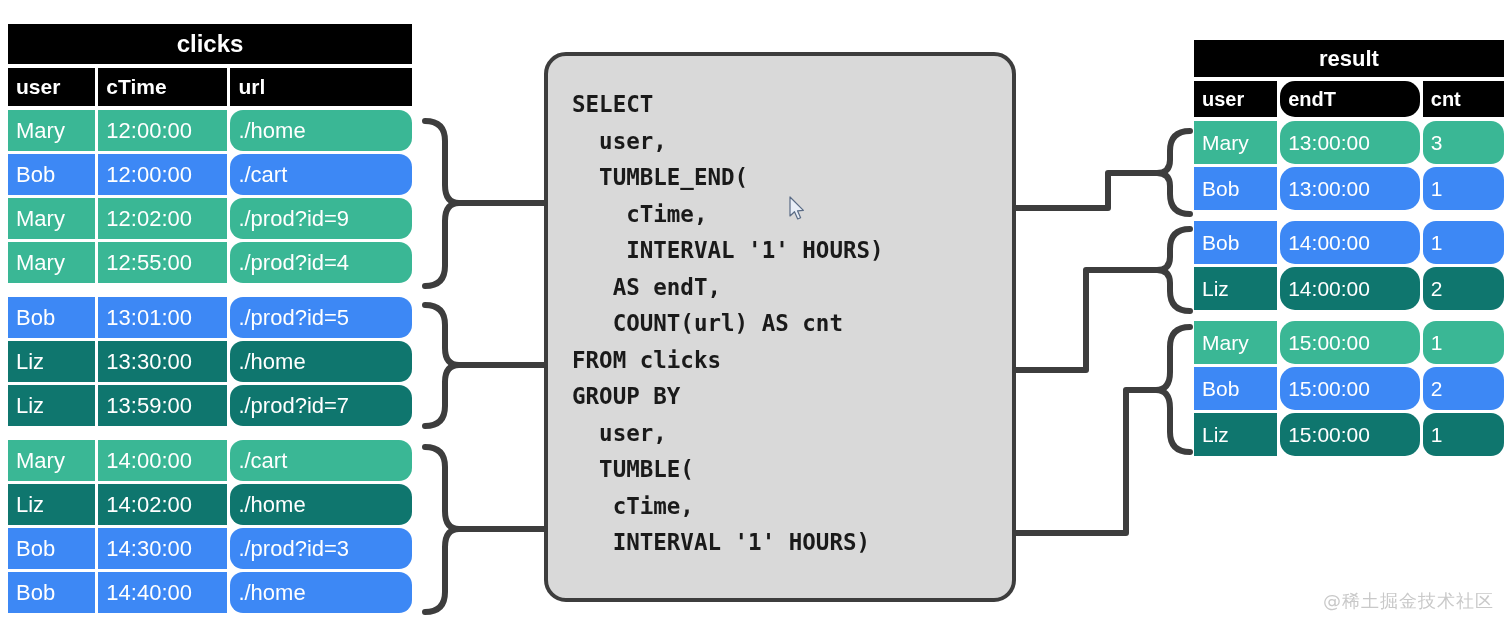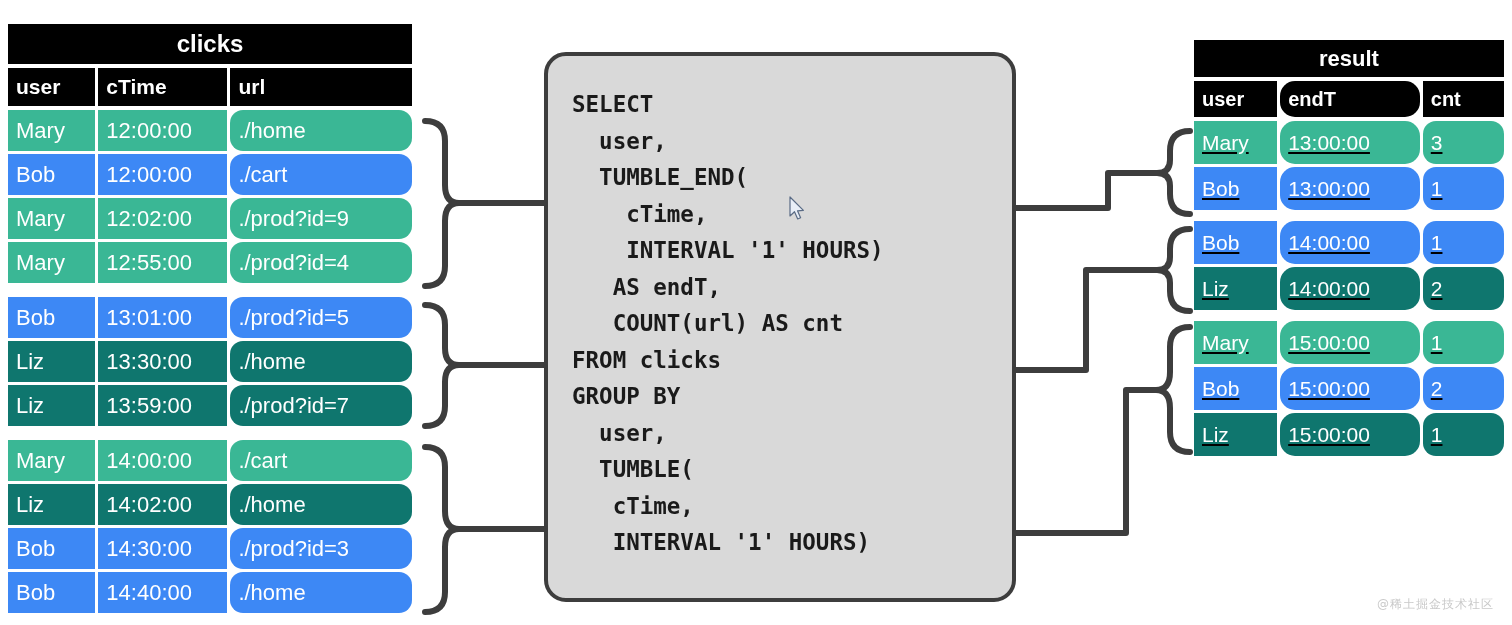--- a/index.html
+++ b/index.html
@@ -89,21 +89,20 @@
   #clicks-table .grp:last-child { margin-bottom: 0; }
   .cw-user { width: 88px; }
   .cw-time { width: 130px; }
   .cw-url  { width: 183px; }
 
   
   #result-table {
     left: 1194px;
     top: 40px;
     width: 310px;
-    text-decoration: underline;
   }
   #result-table .tbl-title {
     height: 37px;
     font-size: 22px;
     margin-bottom: 4px;
   }
   #result-table .hdr-row { height: 36px; margin-bottom: 4px; }
   #result-table .hdr-cell { font-size: 20px; }
   #result-table .row { height: 43px; }
   #result-table .cell { font-size: 21px; }
@@ -155,21 +154,21 @@
     width: 18px;
     height: 26px;
   }
 
   
   #watermark {
     position: absolute;
     right: 18px;
     bottom: 12px;
     color: #c9c9c9;
-    font-size: 12px;
+    font-size: 18px;
     font-family: "DejaVu Sans", sans-serif;
     letter-spacing: 1px;
   }
 </style>
 </head>
 <body>
 
 <div class="tbl" id="clicks-table">
   <div class="tbl-title">clicks</div>
   <div class="hdr-row">

